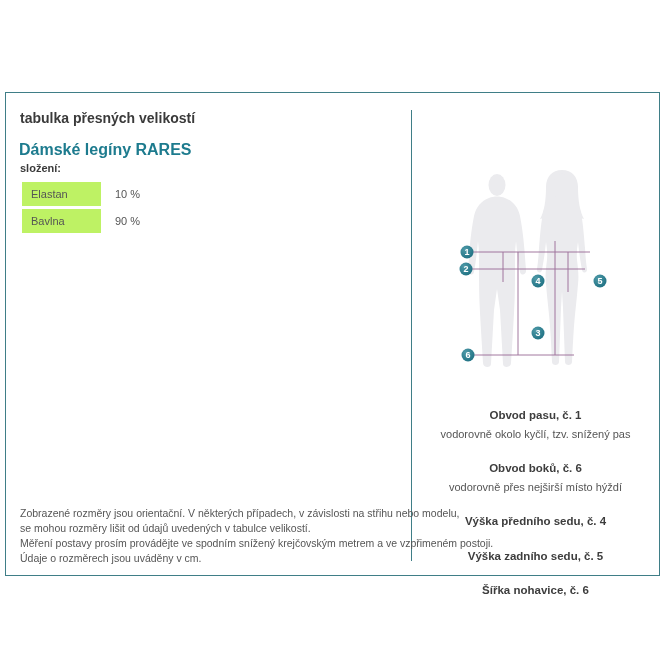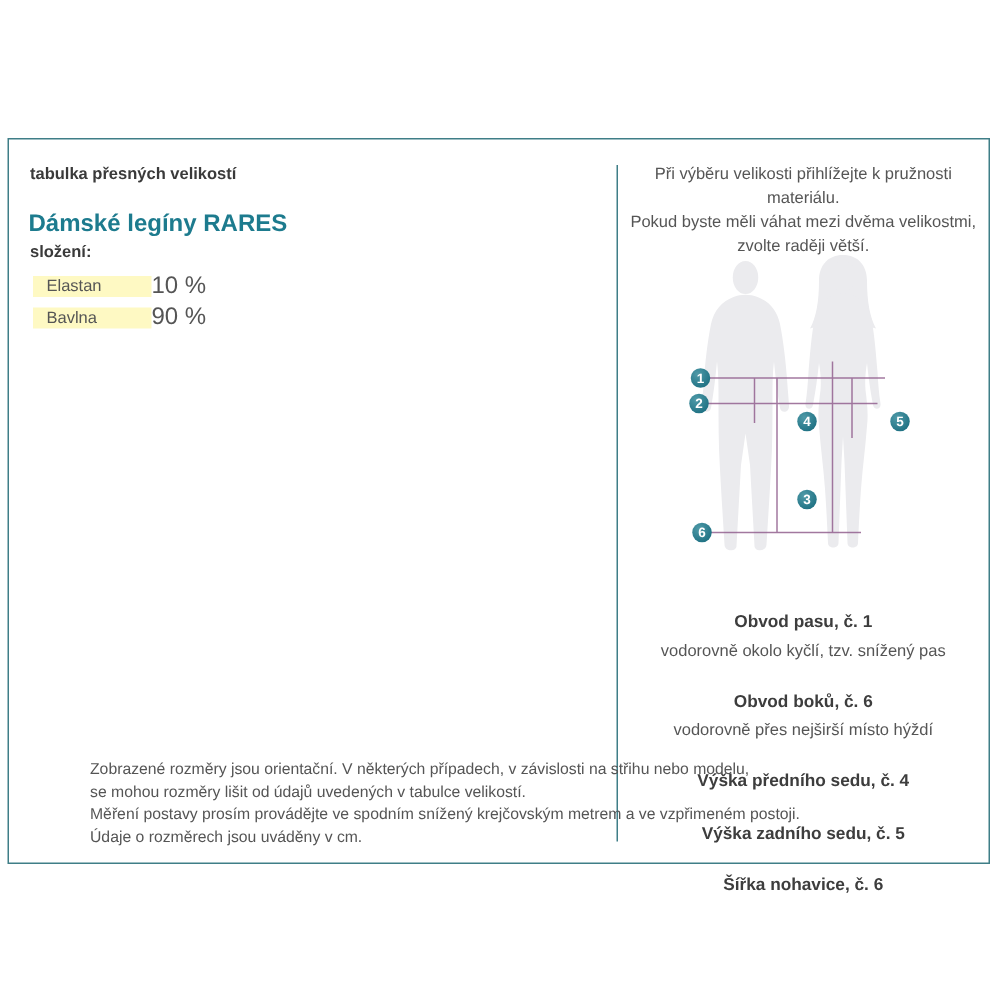--- a/index.html
+++ b/index.html
@@ -10,37 +10,37 @@
   .frame{
     position:absolute;left:5px;top:92px;width:653px;height:482px;
     border:1px solid #3f7e87;background:#ffffff;
   }
   .divider{
     position:absolute;left:405px;top:17px;width:1px;height:451px;background:#3f7e87;
   }
   
   .left-col{position:absolute;left:0;top:0;width:405px;height:100%;}
   .subtitle{
-    position:absolute;left:14px;top:17px;font-size:11px;font-weight:bold;color:#3a3a3a;
+    position:absolute;left:14px;top:17px;font-size:14px;font-weight:bold;color:#3a3a3a;
   }
   .page-title{
     position:absolute;left:13px;top:48px;font-size:16px;font-weight:bold;color:#1d7b8e;
   }
   .comp-label{
     position:absolute;left:14px;top:69px;font-size:11px;font-weight:bold;color:#3a3a3a;
   }
   .comp-table{position:absolute;left:16px;top:89px;}
   .comp-row{display:flex;align-items:center;margin-bottom:3px;}
   .comp-cell{
-    width:70px;height:14px;background:#fef9c3;padding-left:9px;
+    width:70px;height:24px;background:#bef264;padding-left:9px;
     font-size:11px;color:#555;display:flex;align-items:center;
   }
-  .comp-val{font-size:16px;color:#555;}
+  .comp-val{margin-left:14px;font-size:11px;color:#555;}
   .disclaimer{
-    position:absolute;left:14px;bottom:9px;font-size:10.5px;color:#555;line-height:15px;margin-left:40px;
+    position:absolute;left:14px;bottom:9px;font-size:10.5px;color:#555;line-height:15px;
   }
   .disclaimer div{white-space:nowrap;}
   
   .right-col{position:absolute;left:406px;top:0;width:247px;height:100%;}
   .intro{
     position:absolute;left:0;top:15px;width:247px;text-align:center;
     font-size:11px;color:#555;line-height:16px;
   }
   .diagram{position:absolute;left:-4px;top:74px;width:248px;height:214px;}
   .measurements{
@@ -73,25 +73,20 @@
 
     <div class="disclaimer">
       <div>Zobrazené rozměry jsou orientační. V některých případech, v závislosti na střihu nebo modelu,</div>
       <div>se mohou rozměry lišit od údajů uvedených v tabulce velikostí.</div>
       <div>Měření postavy prosím provádějte ve spodním snížený krejčovským metrem a ve vzpřimeném postoji.</div>
       <div>Údaje o rozměrech jsou uváděny v cm.</div>
     </div>
   </div>
 
   <div class="right-col">
-    <div class="intro">
-      <div>Při výběru velikosti přihlížejte k pružnosti materiálu.</div>
-      <div>Pokud byste měli váhat mezi dvěma velikostmi,</div>
-      <div>zvolte raději větší.</div>
-    </div>
 
     <div class="diagram">
       <svg width="248" height="214" viewBox="0 0 248 214">
         <defs>
           <radialGradient id="mg" cx="35%" cy="30%" r="75%">
             <stop offset="0%" stop-color="#4f9aa8"></stop>
             <stop offset="100%" stop-color="#1f7183"></stop>
           </radialGradient>
         </defs>
 

